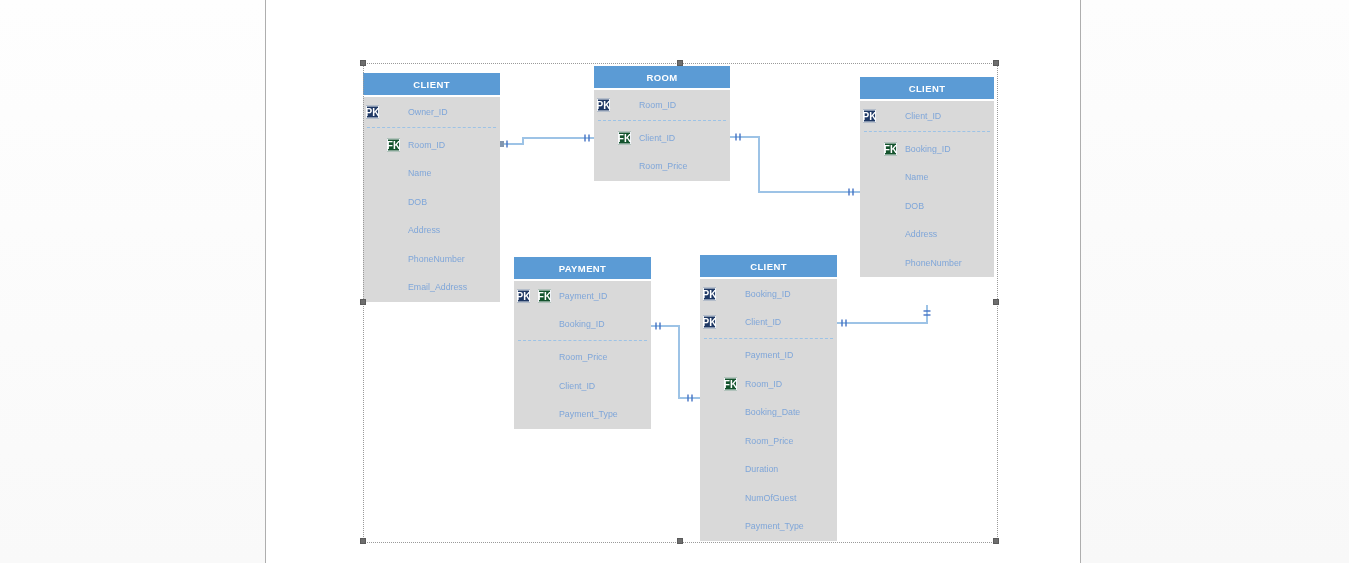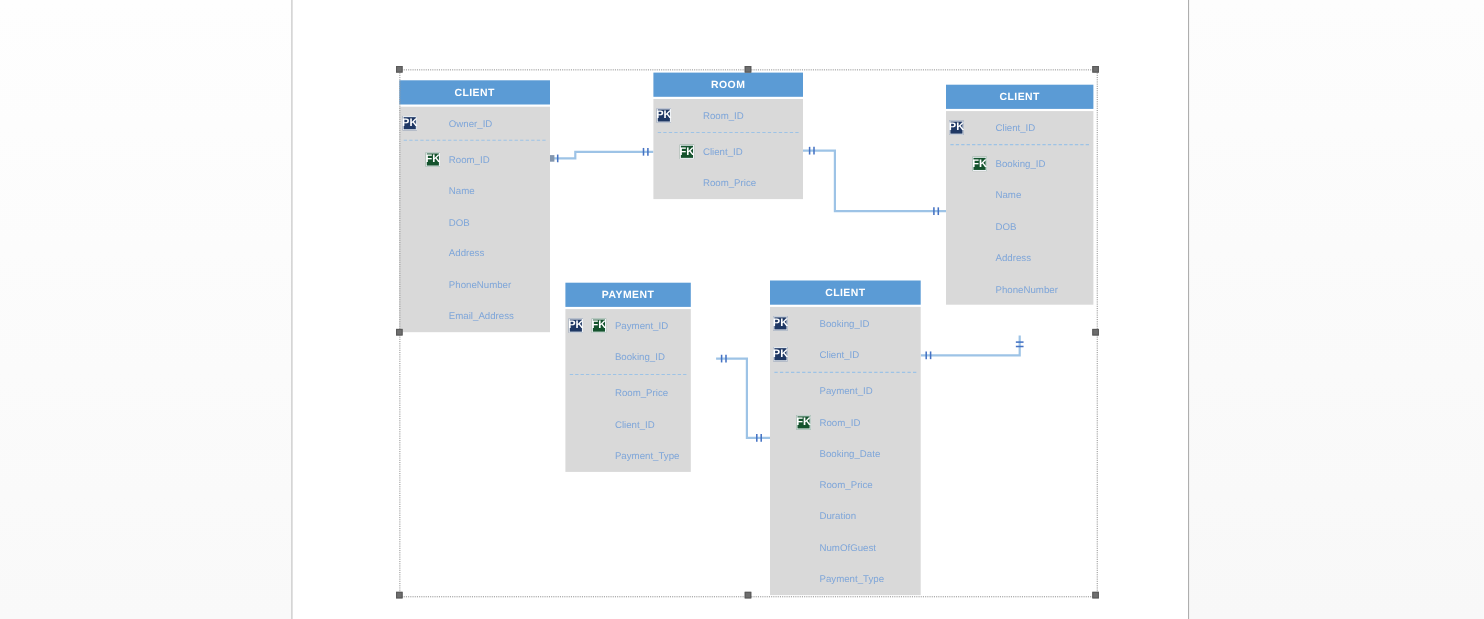--- a/index.html
+++ b/index.html
@@ -152,21 +152,21 @@
             <span class="col-label">DOB</span>
           </div>
           <div class="entity-row">
             <span class="col-label">Address</span>
           </div>
           <div class="entity-row">
             <span class="col-label">PhoneNumber</span>
           </div>
         </div>
       </div>
-      <div class="entity" style="left: 514px; top: 257px; width: 114px;">
+      <div class="entity" style="left: 514px; top: 257px; width: 137px;">
         <div class="entity-header">PAYMENT</div>
         <div class="entity-body">
           <div class="entity-row">
             <span class="badge badge-pk">PK</span>
             <span class="badge badge-fk">FK</span>
             <span class="col-label">Payment_ID</span>
           </div>
           <div class="entity-row">
             <span class="col-label">Booking_ID</span>
           </div>

